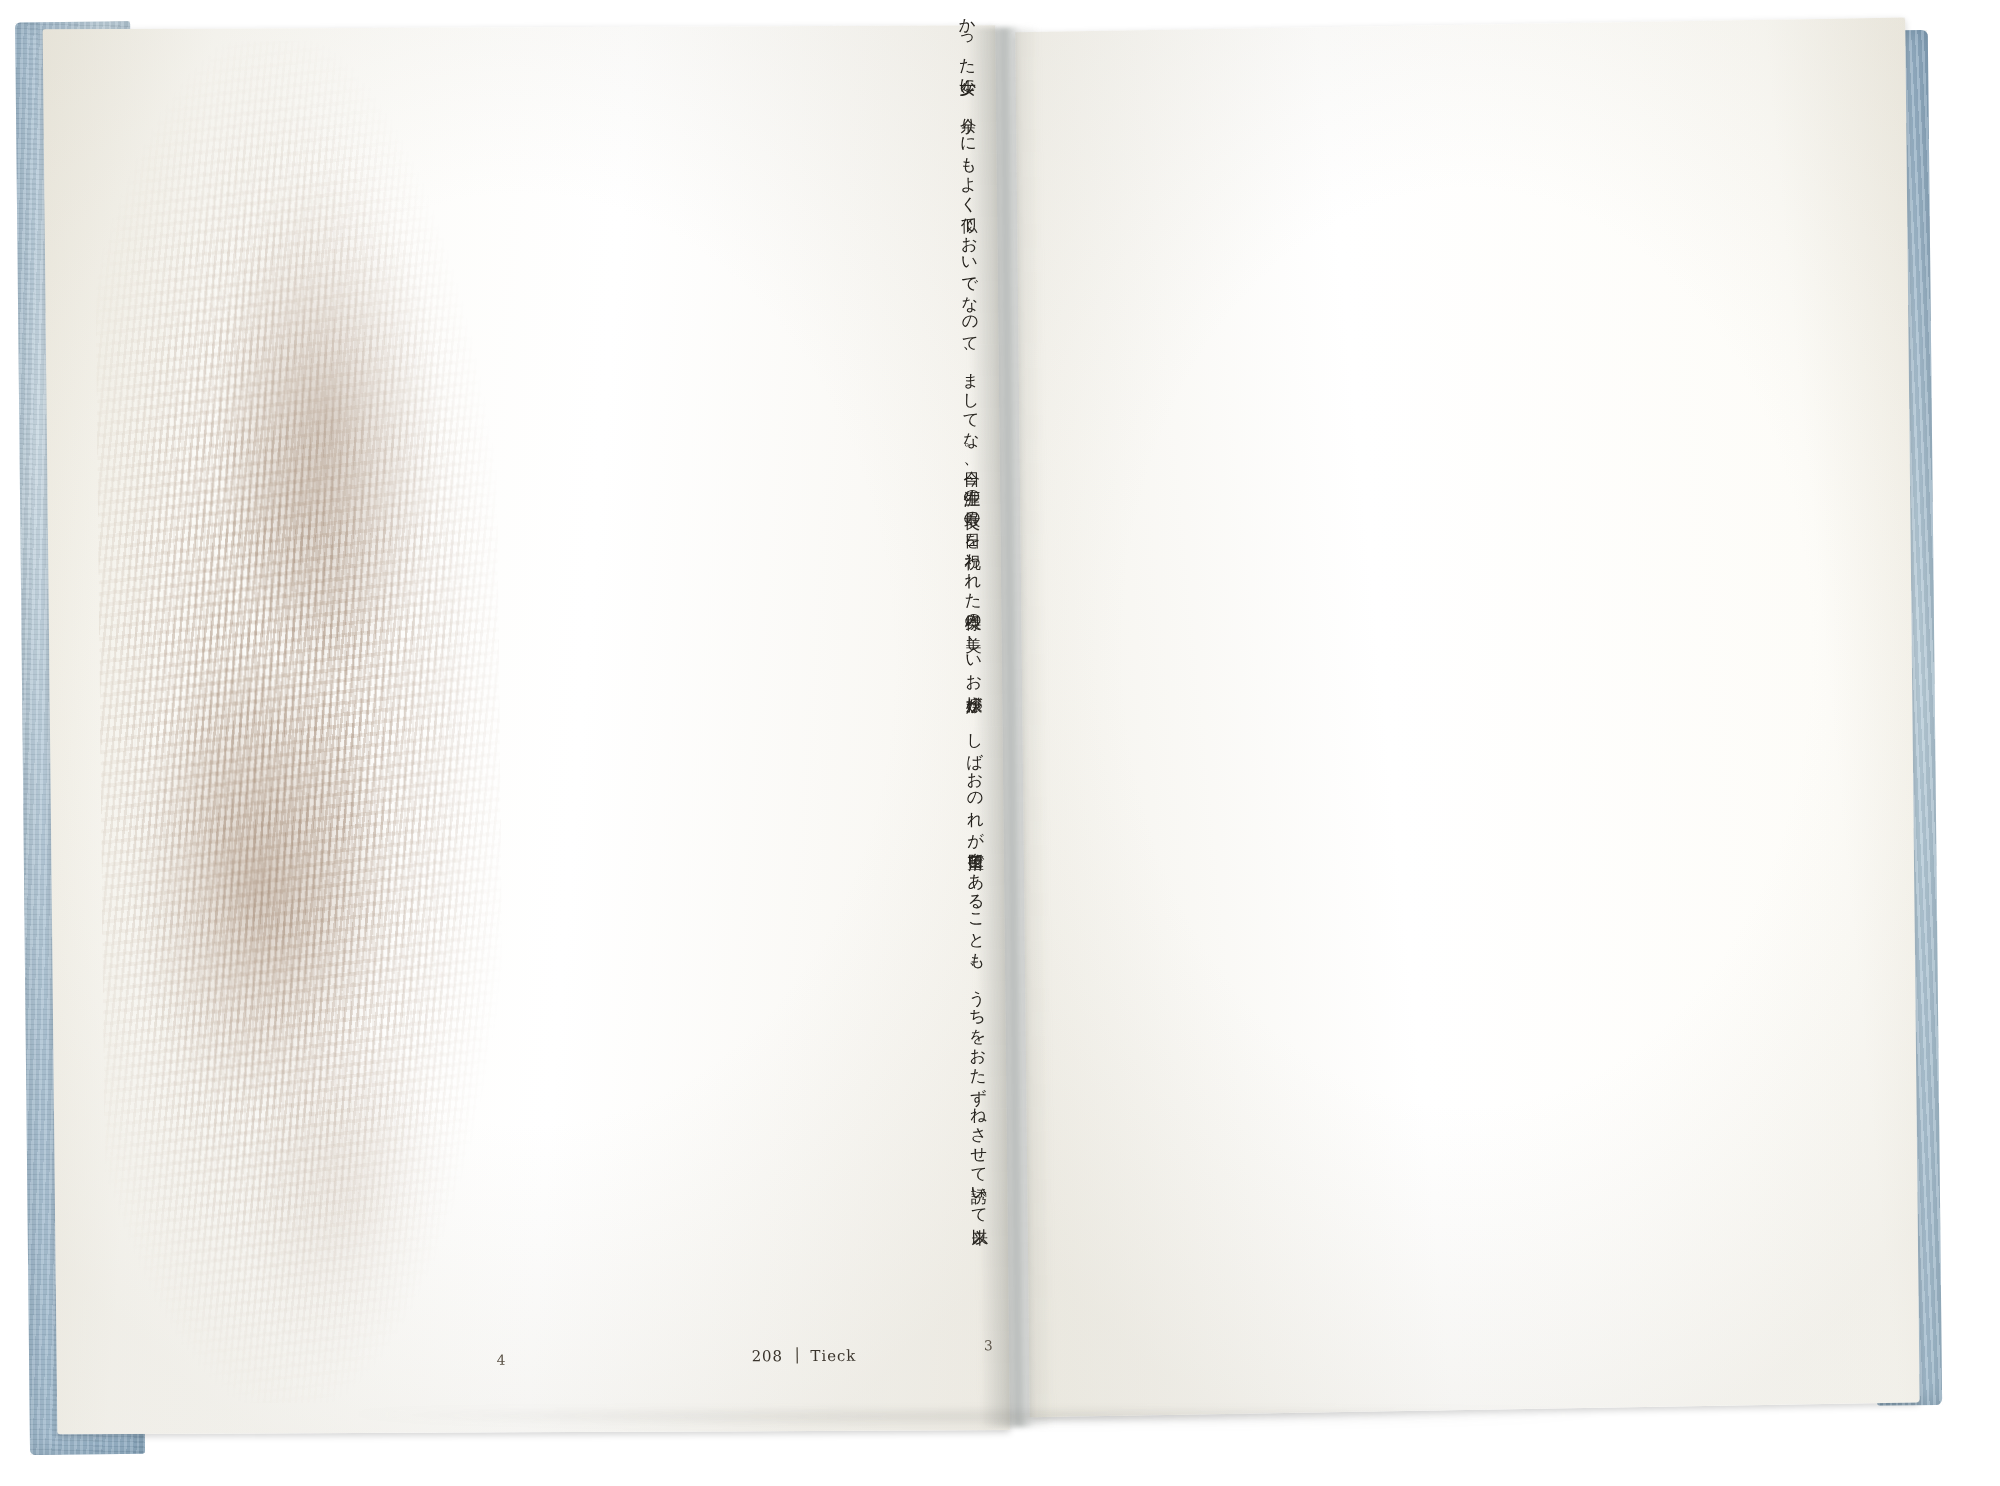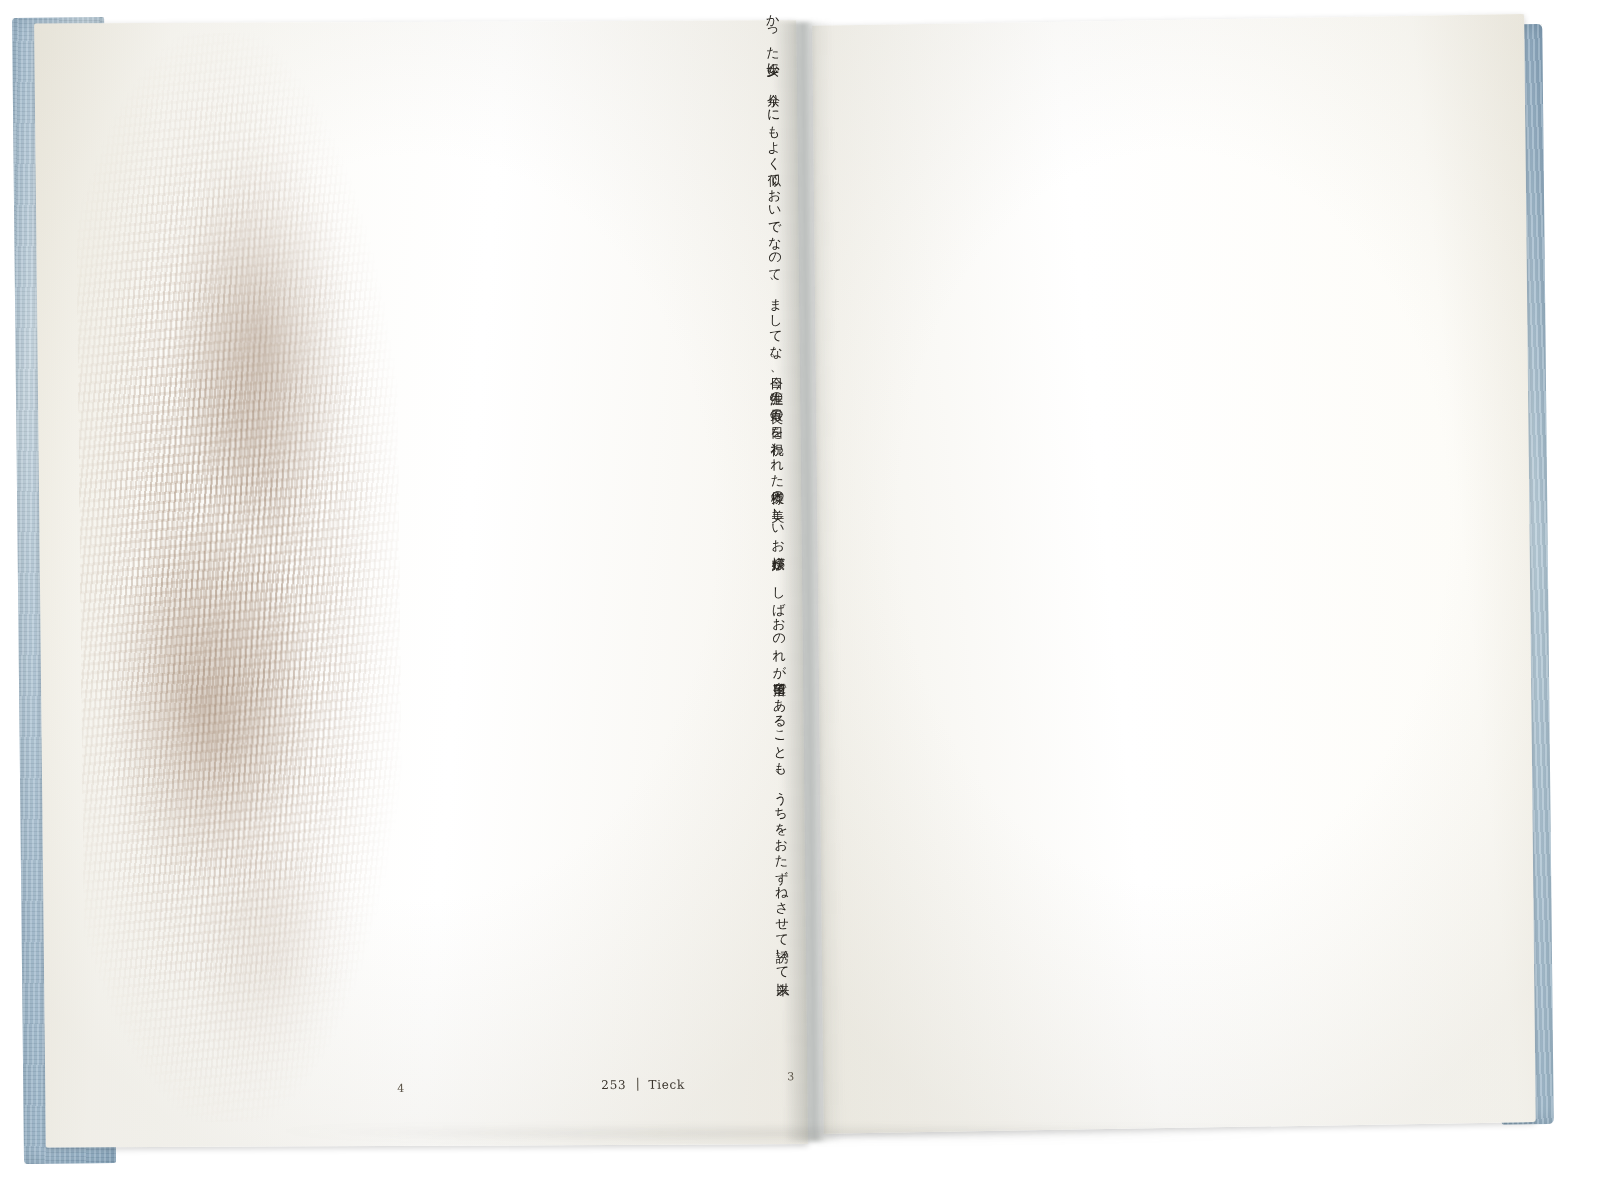--- a/index.html
+++ b/index.html
@@ -257,21 +257,21 @@
     <div id="fore-edge-warm"></div>
 
     <div class="leaf" id="leaf-left">
       <div class="paper-tone"></div>
       <div id="bleed"></div>
       <div id="bleed2"></div>
 
       <div class="textblock" id="text-left"><div class="col">うちをおたずねさせて誘いて以来、</div><div class="col">しばおのれが自堕落であることも、</div><div class="col">ましてな。今日、生涯の最良の日を祝われた奥様の美しいお嬢様が、</div><div class="col">かった少女に、余りにもよく似ておいでなのて、</div></div>
 
       <div class="footer" id="footer-left">
-        <span>253</span>
+        <span>208</span>
         <span class="rule"></span>
         <span>Tieck</span>
       </div>
 
       <div class="corner-mark" id="mark-ll">4</div>
       <div class="corner-mark" id="mark-lr">3</div>
     </div>
 
     <div class="leaf" id="leaf-right">
       <div class="paper-tone"></div>

